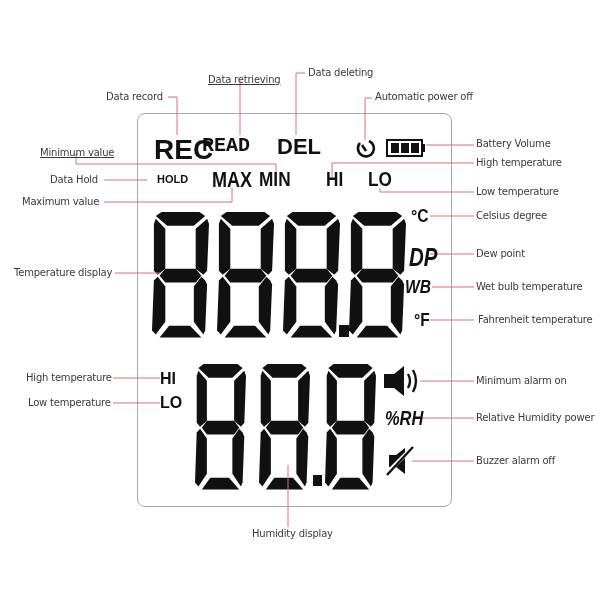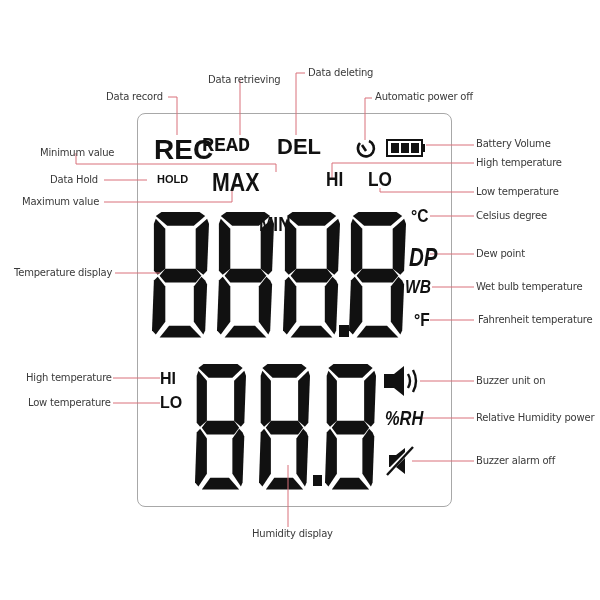--- a/index.html
+++ b/index.html
@@ -108,47 +108,47 @@
     <line x1="386" y1="474" x2="412" y2="448" stroke="#fff" stroke-width="4"></line>
     <line x1="387" y1="475" x2="413" y2="447" stroke="#111" stroke-width="2.4"></line>
   </g>
 </svg>
 
 <div class="ind" style="left:154px;top:134px;font-size:28px;">REC</div>
 <div class="ind" style="left:202px;top:134px;font-size:20px;font-family:Liberation Mono, monospace;">READ</div>
 <div class="ind" style="left:277px;top:134px;font-size:22px;">DEL</div>
 
 <div class="ind" style="left:157px;top:173px;font-size:11px;">HOLD</div>
-<div class="ind" style="left:212px;top:167px;font-size:26px;"><span class="cond">MAX</span></div>
-<div class="ind" style="left:259px;top:167px;font-size:21px;margin-top:45px;"><span class="cond">MIN</span></div>
+<div class="ind" style="left:212px;top:167px;font-size:22px;"><span class="cond">MAX</span></div>
+<div class="ind" style="left:259px;top:167px;font-size:21px;"><span class="cond">MIN</span></div>
 <div class="ind" style="left:326px;top:167px;font-size:21px;"><span class="cond">HI</span></div>
 <div class="ind" style="left:368px;top:167px;font-size:21px;"><span class="cond">LO</span></div>
 
 <div class="ind" style="left:411px;top:205px;font-size:19px;"><span class="cond">°C</span></div>
 <div class="ind ital" style="left:409px;top:243px;font-size:25px;"><span class="cond">DP</span></div>
 <div class="ind ital" style="left:405px;top:276px;font-size:19px;"><span class="cond">WB</span></div>
 <div class="ind" style="left:414px;top:309px;font-size:19px;"><span class="cond">°F</span></div>
 
 <div class="ind" style="left:160px;top:370px;font-size:16px;">HI</div>
 <div class="ind" style="left:160px;top:394px;font-size:16px;">LO</div>
 <div class="ind ital" style="left:385px;top:407px;font-size:20px;"><span class="cond">%RH</span></div>
 
 <div class="lbl" style="left:308px;top:67px;">Data deleting</div>
-<div class="lbl" style="left:208px;top:74px;">Data retrieving</div>
+<div class="lbl" style="left:208px;top:74px;text-decoration:underline;">Data retrieving</div>
 <div class="lbl" style="left:106px;top:91px;">Data record</div>
 <div class="lbl" style="left:375px;top:91px;">Automatic power off</div>
 <div class="lbl" style="left:476px;top:138px;">Battery Volume</div>
-<div class="lbl" style="left:40px;top:147px;">Minimum value</div>
+<div class="lbl" style="left:40px;top:147px;text-decoration:underline;">Minimum value</div>
 <div class="lbl" style="left:476px;top:157px;">High temperature</div>
 <div class="lbl" style="left:50px;top:174px;">Data Hold</div>
 <div class="lbl" style="left:476px;top:186px;">Low  temperature</div>
 <div class="lbl" style="left:22px;top:196px;">Maximum value</div>
 <div class="lbl" style="left:476px;top:210px;">Celsius degree</div>
 <div class="lbl" style="left:476px;top:248px;">Dew point</div>
 <div class="lbl" style="left:14px;top:267px;">Temperature display</div>
 <div class="lbl" style="left:476px;top:281px;">Wet bulb temperature</div>
 <div class="lbl" style="left:478px;top:314px;">Fahrenheit temperature</div>
 <div class="lbl" style="left:26px;top:372px;">High temperature</div>
-<div class="lbl" style="left:476px;top:375px;">Buzzer unit on</div>
+<div class="lbl" style="left:476px;top:375px;">Minimum alarm on</div>
 <div class="lbl" style="left:28px;top:397px;">Low temperature</div>
 <div class="lbl" style="left:476px;top:412px;">Relative Humidity power</div>
 <div class="lbl" style="left:476px;top:455px;">Buzzer alarm off</div>
 <div class="lbl" style="left:252px;top:528px;">Humidity display</div>
 
 </body></html>

